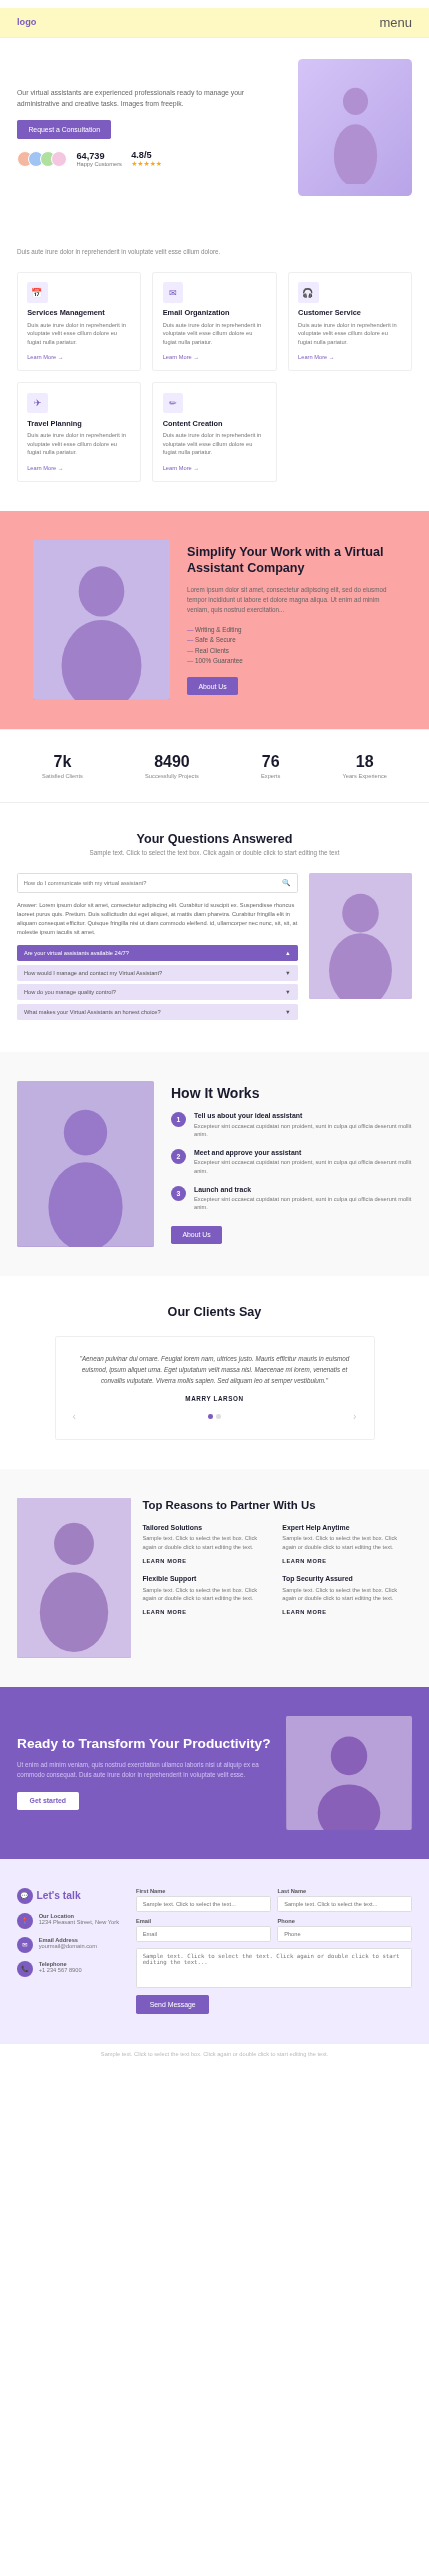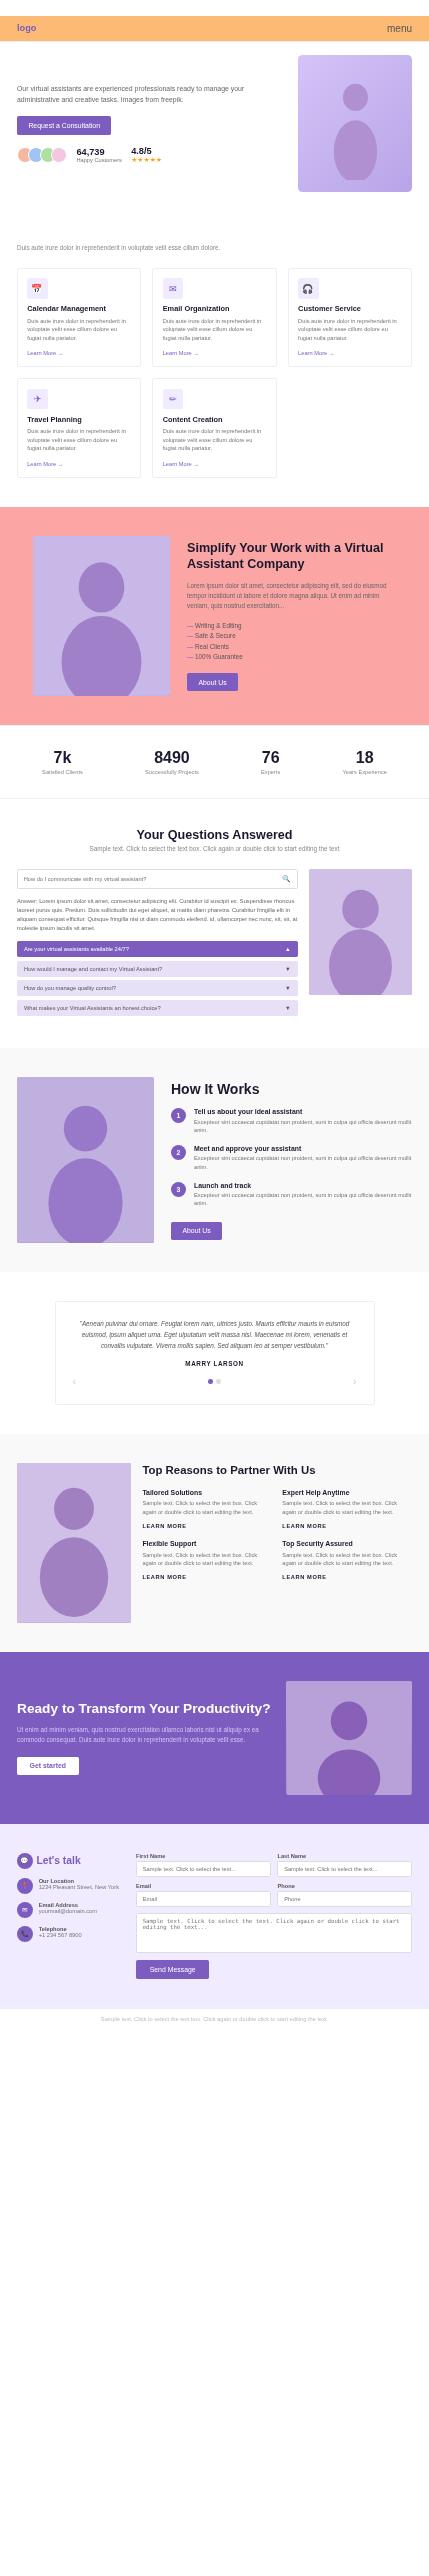--- a/index.html
+++ b/index.html
@@ -1,21 +1,21 @@
 <!DOCTYPE html>
 <html style="font-size:9.2px"><head>
   <meta charset="utf-8">
   <style>
     * { margin: 0; padding: 0; box-sizing: border-box; }
     body { font-family: 'Segoe UI', Arial, sans-serif; background: #fff; color: #333; width: 429px; overflow-x: hidden; }
 
     
-    .navbar { display: flex; justify-content: space-between; align-items: center; padding: 6.9px 17px; background: #fdba74; border-bottom: 0.6px solid #eee; position: sticky; top: 16px; z-index: 100; }
+    .navbar { display: flex; justify-content: space-between; align-items: center; padding: 6.9px 17px; background: #fef9c3; border-bottom: 0.6px solid #eee; position: sticky; top: 8px; z-index: 100; }
     .nav-logo { font-weight: 700; font-size: 9.2px; color: #7c5cbf; }
-    .nav-menu { font-size: 10px; color: #555; cursor: pointer; }
+    .nav-menu { font-size: 13px; color: #555; cursor: pointer; }
 
     
     .hero { display: flex; align-items: center; padding: 29px 17px 23px; background: #fff; position: relative; }
     .hero-content { flex: 1; }
     .hero-title { font-size: 16px; font-weight: 700; color: #1a1a2e; line-height: 1.3; margin-bottom: 8px; }
     .hero-desc { font-size: 6.9px; color: #666; line-height: 1.6; margin-bottom: 11.4px; }
     .hero-btn { background: #7c5cbf; color: #fff; border: none; padding: 5.7px 11.4px; border-radius: 1.7px; font-size: 6.9px; cursor: pointer; }
     .hero-stats { display: flex; align-items: center; gap: 9.2px; margin-top: 11.4px; }
     .hero-avatars { display: flex; }
     .avatar-circle { width: 16px; height: 16px; border-radius: 50%; background: #ccc; border: 1.1px solid #fff; margin-left: -4.6px; overflow: hidden; }
@@ -184,21 +184,21 @@
       </svg>
     </div>
   </div>
 </section>
 
 <section class="services-section">
   <p class="section-subtitle">Duis aute irure dolor in reprehenderit in voluptate velit esse cillum dolore.</p>
   <div class="services-grid" id="services-grid">
       <div class="service-card">
       <div class="service-icon">📅</div>
-      <div class="service-title">Calendar Management</div>
+      <div class="service-title">Services Management</div>
       <div class="service-desc">Duis aute irure dolor in reprehenderit in voluptate velit esse cillum dolore eu fugiat nulla pariatur.</div>
       <span class="learn-more">Learn More →</span>
     </div>
       <div class="service-card">
       <div class="service-icon">✉</div>
       <div class="service-title">Email Organization</div>
       <div class="service-desc">Duis aute irure dolor in reprehenderit in voluptate velit esse cillum dolore eu fugiat nulla pariatur.</div>
       <span class="learn-more">Learn More →</span>
     </div>
       <div class="service-card">
@@ -338,20 +338,21 @@
         <div class="step-title">Launch and track</div>
         <div class="step-desc">Excepteur sint occaecat cupidatat non proident, sunt in culpa qui officia deserunt mollit anim.</div>
       </div>
     </div>
       </div>
     <button class="how-btn">About Us</button>
   </div>
 </section>
 
 <section class="testimonial-section">
+  <h2 class="testimonial-title">Our Clients Say</h2>
   <div class="testimonial-card">
     <p class="testimonial-text">"Aenean pulvinar dui ornare. Feugiat lorem nam, ultrices justo. Mauris efficitur mauris in euismod euismod, ipsum aliquet urna. Eget ulputatum velit massa nisi. Maecenae mi lorem, venenatis et convallis vulputate. Viverra mollis sapien. Sed aliquam leo at semper vestibulum."</p>
     <div class="testimonial-author">MARRY LARSON</div>
     <div class="testimonial-nav">
       <span class="nav-arrow">‹</span>
       <div class="nav-dots">
         <div class="dot active"></div>
         <div class="dot"></div>
       </div>
       <span class="nav-arrow">›</span>

